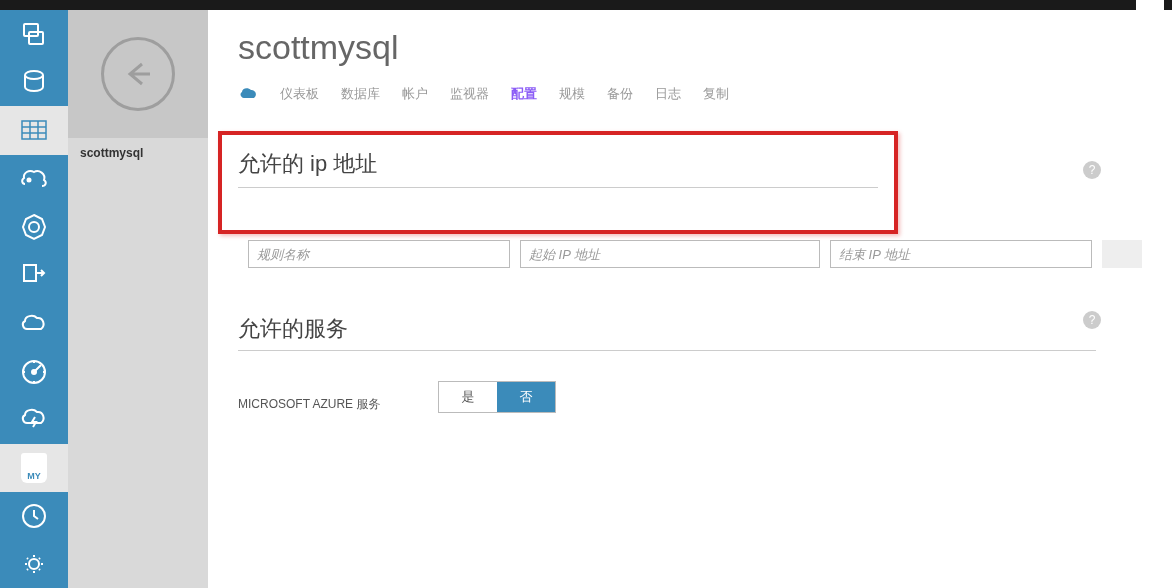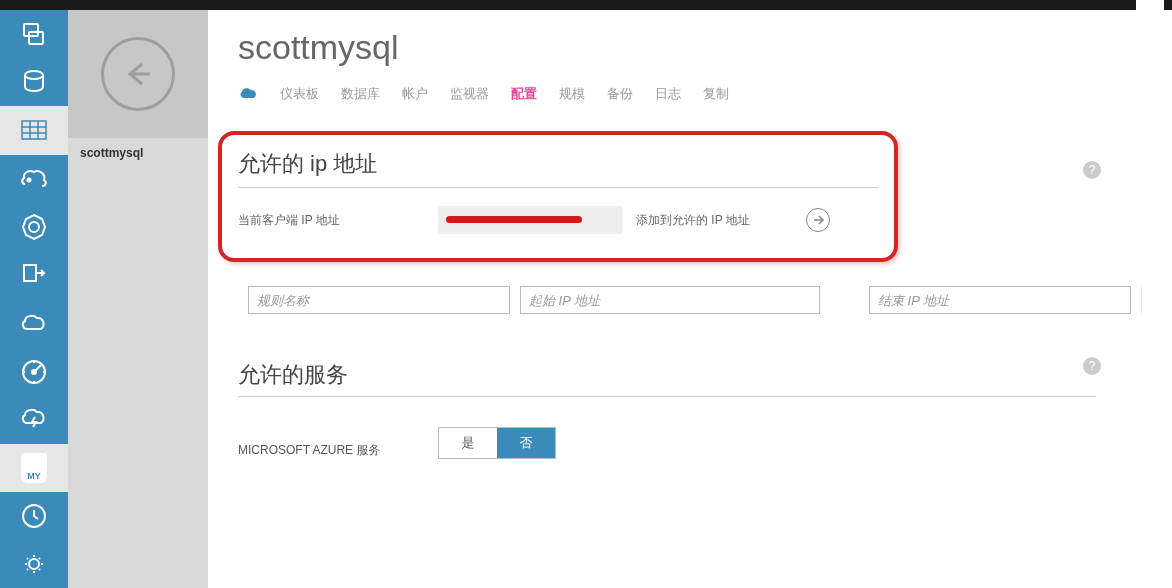--- a/index.html
+++ b/index.html
@@ -110,30 +110,30 @@
     color: #999;
     margin-bottom: 28px;
   }
   .tabs .cloud-icon {
     color: #3b8bba;
   }
   .tab {
     cursor: pointer;
   }
   .tab.active {
-    color: #ec4899;
+    color: #8b5cf6;
     font-weight: 600;
   }
   
   .ip-box {
     border: 4px solid #d62424;
-    border-radius: 16px;
+    border-radius: 0;
     padding: 14px 16px 24px 16px;
     box-shadow: 2px 2px 4px rgba(214,36,36,0.3);
-    margin-bottom: 24px;
+    margin-bottom: 6px;
     position: relative;
     left: -20px;
     width: 680px;
   }
   .section-title {
     font-size: 22px;
     font-weight: 400;
     color: #444;
     margin-bottom: 6px;
   }
@@ -225,21 +225,21 @@
     height: 28px;
     border: 1px solid #bbb;
     padding: 8px 8px;
     font-size: 13px;
     font-style: italic;
     color: #999;
   }
   .rule-row input::placeholder { color: #999; font-style: italic; }
   .inp-name { width: 262px; }
   .inp-start { width: 300px; }
-  .inp-end { width: 262px; margin-left: 39px; }
+  .inp-end { width: 262px; }
   .row-tail {
     flex: 1;
     background: #eee;
     height: 28px;
   }
   
   .services-title-wrap {
     position: relative;
     width: 858px;
     margin-bottom: 6px;
@@ -387,30 +387,20 @@
       <span class="tab">复制</span>
     </div>
 
     <div class="wide-section" style="position:relative;">
       <div class="help-icon" style="right:-5px; top:30px;">?</div>
     </div>
 
     <div class="ip-box">
       <div class="section-title">允许的 ip 地址</div>
       <hr class="section-rule" style="width:640px;">
-      <div class="ip-row">
-        <div class="lbl">当前客户端 IP 地址</div>
-        <div class="redact"></div>
-        <div class="addlbl">添加到允许的 IP 地址</div>
-        <div class="go-circle">
-          <svg width="14" height="14" viewBox="0 0 14 14" stroke-width="1.5" fill="none">
-              <path d="M3 7h8M8 3l4 4-4 4"></path>
-            </svg>
-        </div>
-      </div>
     </div>
 
     <div class="rule-row">
       <input class="inp-name" placeholder="规则名称" style="">
       <input class="inp-start" placeholder="起始 IP 地址" style="">
       <input class="inp-end" placeholder="结束 IP 地址" style="">
       <div class="row-tail"></div>
     </div>
 
     <div class="services-title-wrap">

